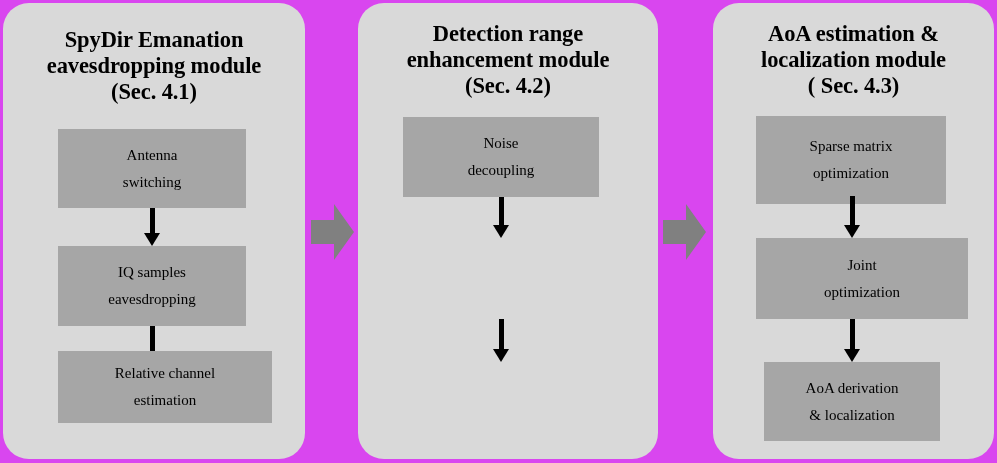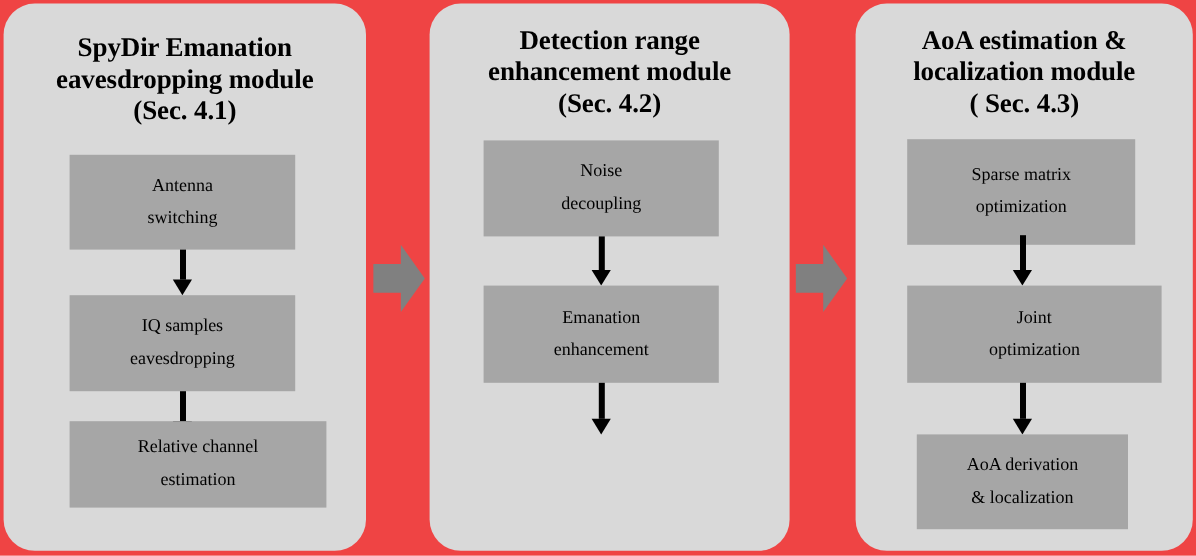--- a/index.html
+++ b/index.html
@@ -10,21 +10,21 @@
   body {
     width: 997px;
     height: 463px;
     font-family: "Liberation Serif", "DejaVu Serif", serif;
     overflow: hidden;
   }
   #canvas {
     position: relative;
     width: 997px;
     height: 463px;
-    background: #ef4444;
+    background: #d946ef;
   }
 
   
   .panel {
     position: absolute;
     background: #d9d9d9;
     border-radius: 26px;
     box-sizing: border-box;
   }
   .panel-title {
@@ -128,22 +128,20 @@
 (Sec. 4.2)</div>
 
     <div class="step-box" style="left:45px; top:114px; width:196px; height:80px;">Noise
 decoupling</div>
 
     <div class="v-arrow" style="left:132px; top:194px; height:41px;">
       <div class="shaft" style="height:28px;"></div>
       <div class="head"></div>
     </div>
 
-    <div class="step-box" style="left:45px; top:235px; width:196px; height:81px;">Emanation
-enhancement</div>
 
     <div class="v-arrow" style="left:132px; top:316px; height:43px;">
       <div class="shaft" style="height:30px;"></div>
       <div class="head"></div>
     </div>
 
   </div>
 
   <div class="block-arrow" style="left:663px; top:203px; width:44px; height:58px;">
     <svg width="44" height="58" viewBox="0 0 44 58">

